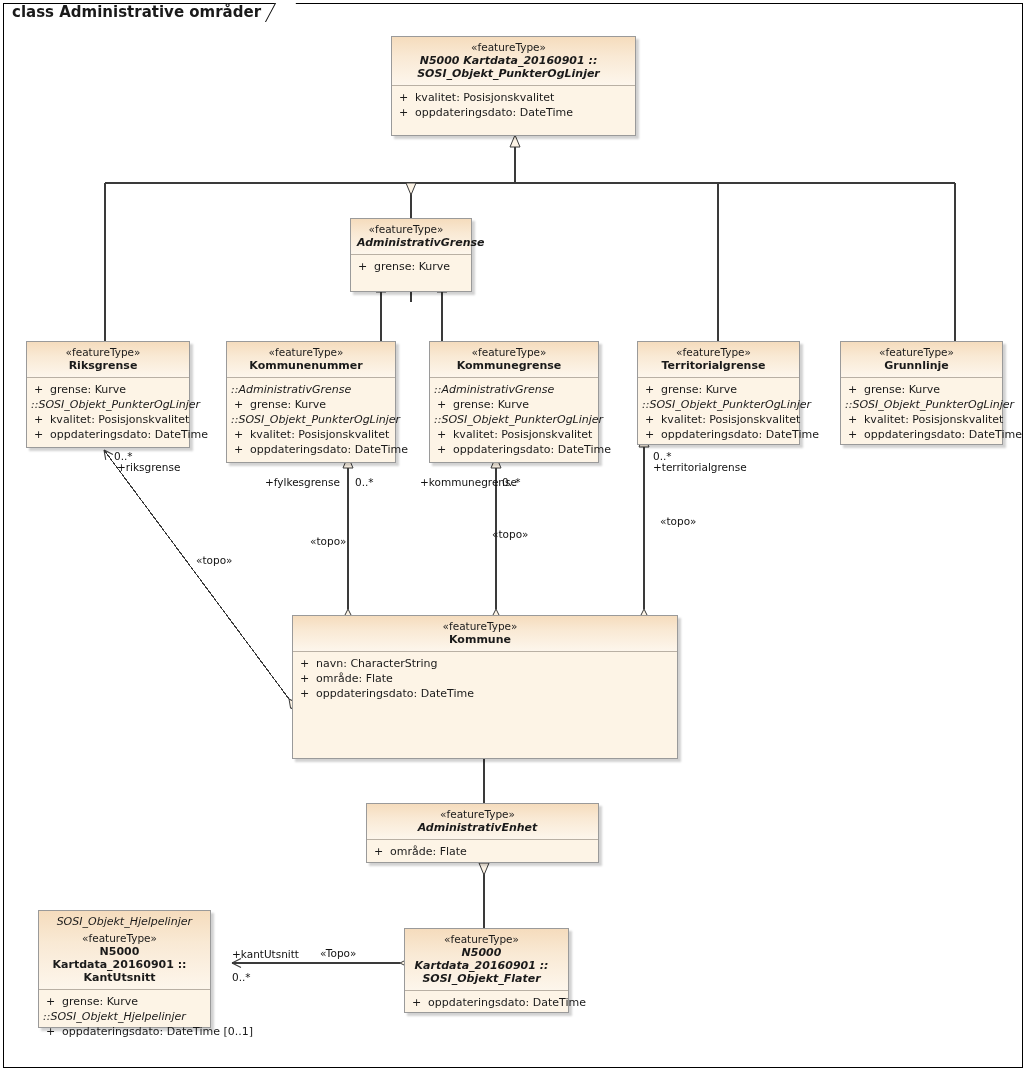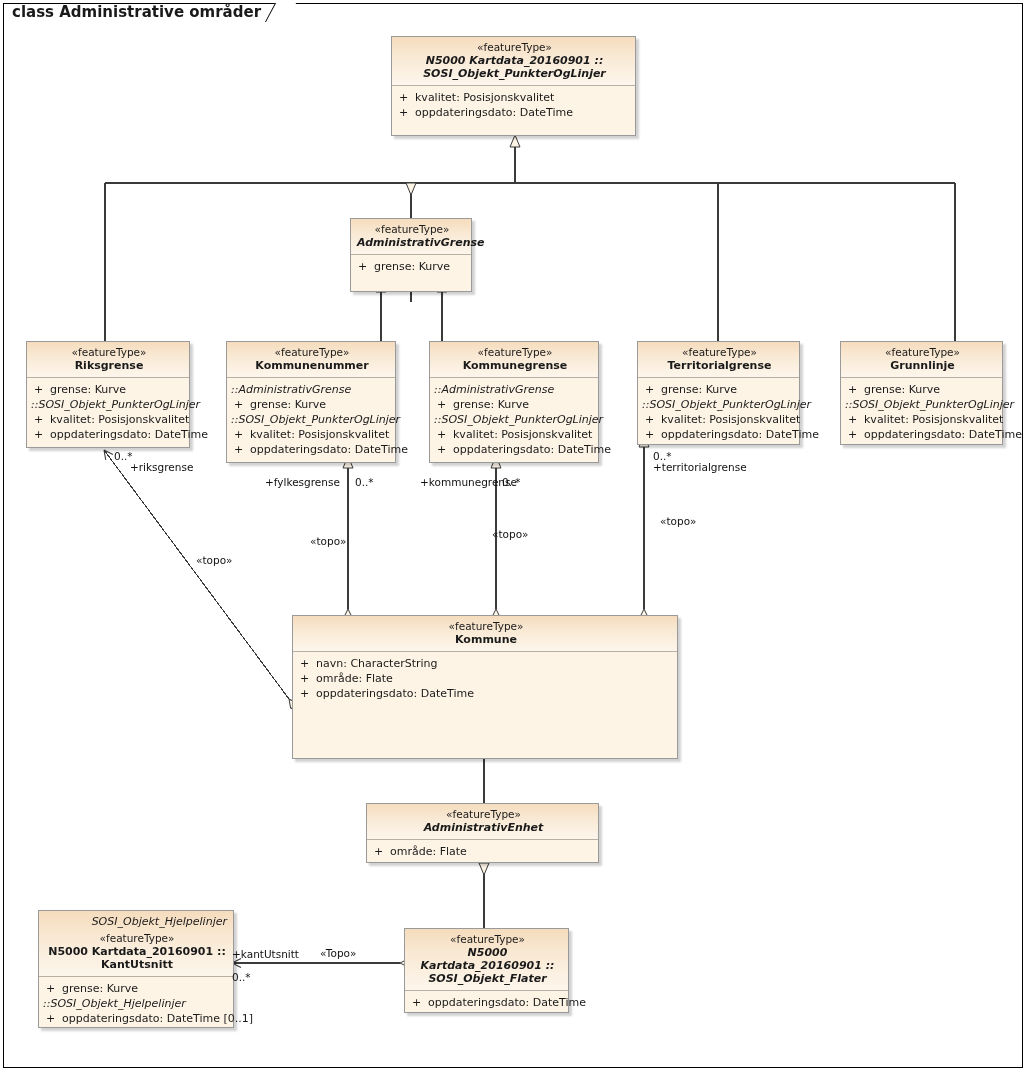--- a/index.html
+++ b/index.html
@@ -38,21 +38,21 @@
     border:1px solid #9a9a9a;
     background:#fdf4e6;
     box-shadow:3px 3px 2px rgba(0,0,0,.18);
     z-index:3;
   }
   .hdr{
     box-sizing:border-box;
     background:linear-gradient(180deg,#f5dcbd 0%,#f9e9d4 40%,#fdf6ec 100%);
     border-bottom:1px solid #b9b0a4;
     text-align:center;
-    padding:4px 4px 5px 6px;
+    padding:4px 16px 5px 6px;
     line-height:13px;
   }
   .hdr .stereo{font-size:10.5px;font-weight:normal;font-style:normal;display:block;}
   .hdr .nm{font-weight:bold;display:block;text-align:center;}
   .hdr .nm.it{font-style:italic;}
   .hdr .ns{display:block;font-weight:bold;font-style:italic;}
   .hdr .owner{display:block;text-align:right;font-style:italic;font-weight:normal;
               padding-right:2px;margin-bottom:4px;}
   .body{padding:4px 2px 6px 2px;line-height:15px;}
   .attr{display:block;white-space:nowrap;padding-left:5px;}
@@ -214,21 +214,21 @@
 <div class="cls" style="left:366px;top:803px;width:233px;height:60px;">
   <div class="hdr">
     <span class="stereo">«featureType»</span>
     <span class="nm it">AdministrativEnhet</span>
   </div>
   <div class="body">
     <span class="attr"><span class="vis">+</span><span>område: Flate</span></span>
   </div>
 </div>
 
-<div class="cls" style="left:38px;top:910px;width:196px;height:118px;">
+<div class="cls" style="left:38px;top:910px;width:173px;height:118px;">
   <div class="hdr">
     <span class="owner">SOSI_Objekt_Hjelpelinjer</span>
     <span class="stereo">«featureType»</span>
     <span class="nm">N5000 Kartdata_20160901 ::</span>
     <span class="nm">KantUtsnitt</span>
   </div>
   <div class="body">
     <span class="attr"><span class="vis">+</span><span>grense: Kurve</span></span>
     <span class="grp">::SOSI_Objekt_Hjelpelinjer</span>
     <span class="attr"><span class="vis">+</span><span>oppdateringsdato: DateTime [0..1]</span></span>
@@ -240,21 +240,21 @@
     <span class="stereo">«featureType»</span>
     <span class="ns">N5000 Kartdata_20160901 ::</span>
     <span class="ns">SOSI_Objekt_Flater</span>
   </div>
   <div class="body">
     <span class="attr"><span class="vis">+</span><span>oppdateringsdato: DateTime</span></span>
   </div>
 </div>
 
 <div class="lbl" style="left:114px;top:450px;">0..*</div>
-<div class="lbl" style="left:117px;top:461px;margin-left:13px;">+riksgrense</div>
+<div class="lbl" style="left:117px;top:461px;">+riksgrense</div>
 <div class="lbl" style="left:196px;top:554px;">«topo»</div>
 
 <div class="lbl" style="left:265px;top:476px;">+fylkesgrense</div>
 <div class="lbl" style="left:355px;top:476px;">0..*</div>
 <div class="lbl" style="left:310px;top:535px;">«topo»</div>
 
 <div class="lbl" style="left:420px;top:476px;">+kommunegrense</div>
 <div class="lbl" style="left:502px;top:476px;">0..*</div>
 <div class="lbl" style="left:492px;top:528px;">«topo»</div>
 

